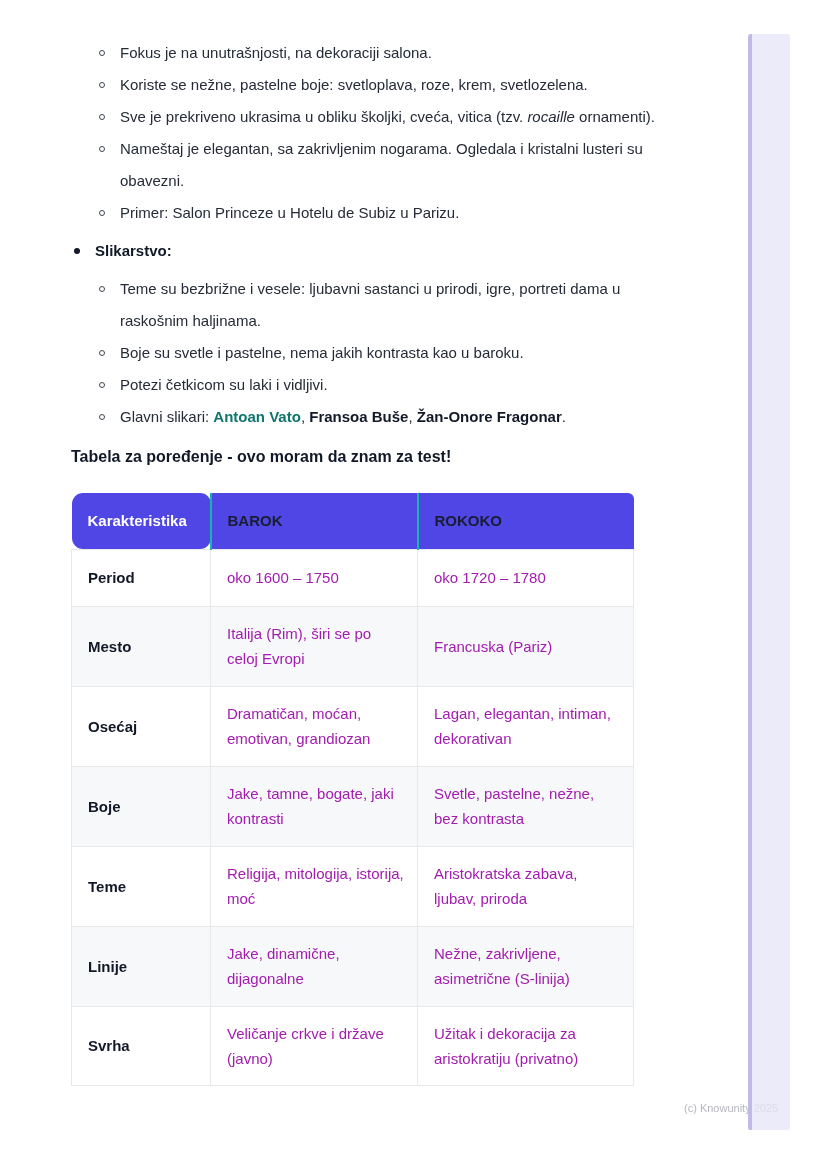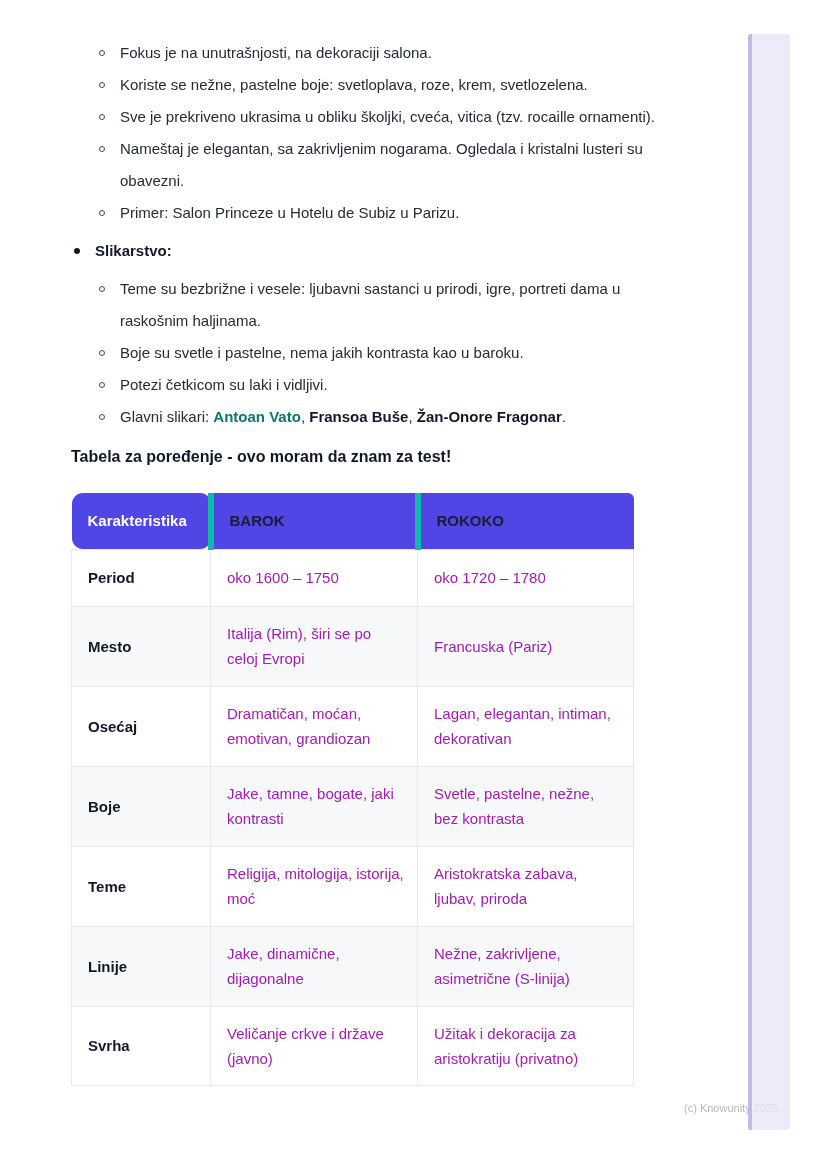--- a/index.html
+++ b/index.html
@@ -53,21 +53,21 @@
   table.cmp col.c3 { width: 216px; }
   table.cmp th {
     background: #4f46e5;
     height: 56px;
     text-align: left;
     padding: 0 10px 0 16px;
     font-weight: 700;
     font-size: 15px;
   }
   table.cmp th.first { color: #ffffff; border-top-left-radius: 6px; border-radius: 11px; }
-  table.cmp th.mid, table.cmp th.last { color: #181d31; border-left: 6px solid #14b8a6; }
+  table.cmp th.mid, table.cmp th.last { color: #181d31; border-left: 2px solid #14b8a6; }
   table.cmp th.last { border-top-right-radius: 6px; }
   table.cmp td {
     border: 1px solid #e7e8ea;
     padding: 9px 12px 9px 16px;
     line-height: 25px;
     vertical-align: middle;
     color: #a21caf;
   }
   table.cmp td.lbl { font-weight: 700; color: #111827; }
   table.cmp tbody tr { height: 80px; background: #ffffff; }
@@ -108,21 +108,21 @@
   <div class="item sub">
     <span class="bcol">
         <span class="bullet-hollow"></span>
       </span>
     <span class="txt"><span>Koriste se nežne, pastelne boje: svetloplava, roze, krem, svetlozelena.</span></span>
   </div>
   <div class="item sub">
     <span class="bcol">
         <span class="bullet-hollow"></span>
       </span>
-    <span class="txt"><span>Sve je prekriveno ukrasima u obliku školjki, cveća, vitica (tzv. </span><span style="">rocaille</span><span> ornamenti).</span></span>
+    <span class="txt"><span>Sve je prekriveno ukrasima u obliku školjki, cveća, vitica (tzv. </span><span style="font-style: italic;">rocaille</span><span> ornamenti).</span></span>
   </div>
   <div class="item sub">
     <span class="bcol">
         <span class="bullet-hollow"></span>
       </span>
     <span class="txt"><span>Nameštaj je elegantan, sa zakrivljenim nogarama. Ogledala i kristalni lusteri su obavezni.</span></span>
   </div>
   <div class="item sub">
     <span class="bcol">
         <span class="bullet-hollow"></span>

